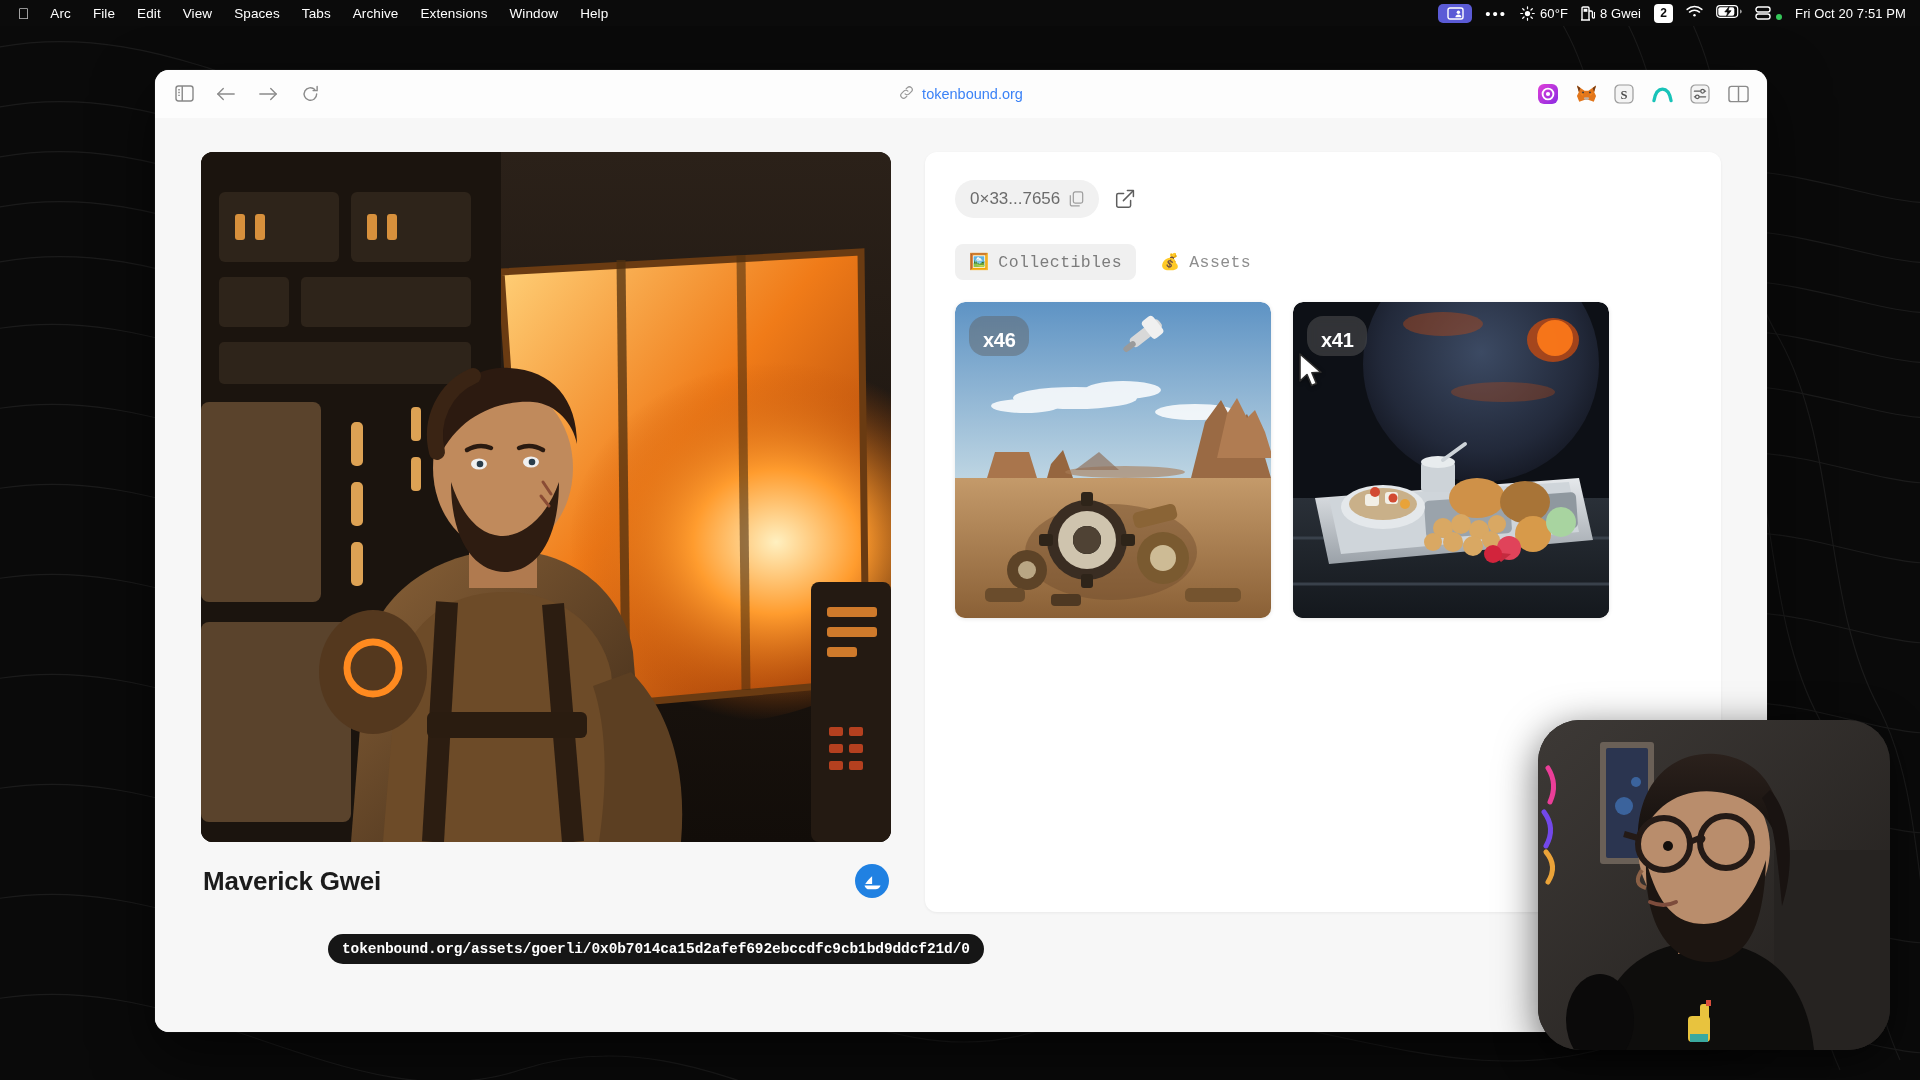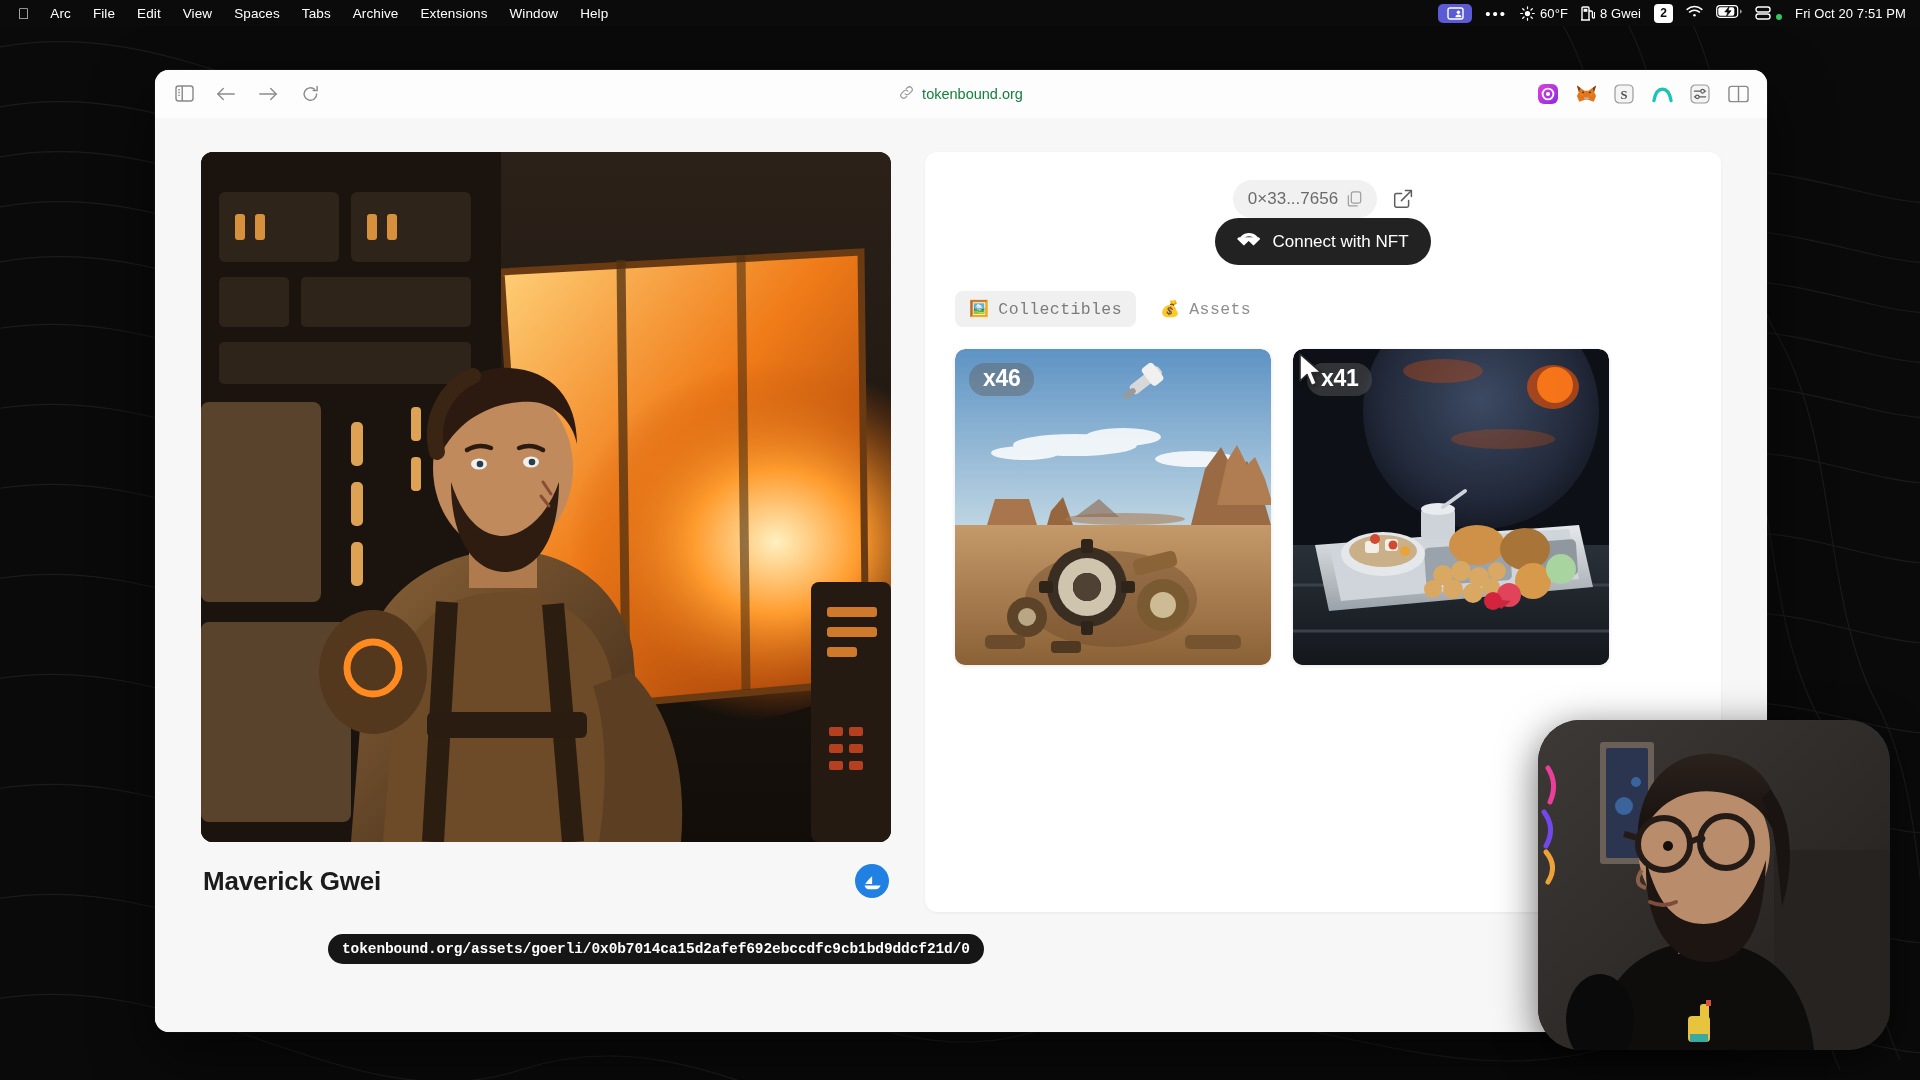--- a/index.html
+++ b/index.html
@@ -73,21 +73,21 @@
   }
   .tb-left { display: flex; align-items: center; gap: 20px; }
   .tb-btn {
     width: 22px; height: 22px; display: flex; align-items: center; justify-content: center;
     color: #7b7b7b; cursor: default;
   }
   .tb-url {
     position: absolute; left: 0; right: 0; top: 0; bottom: 0;
     display: flex; align-items: center; justify-content: center;
     gap: 8px;
-    font-size: 14.5px; color: #15803d; pointer-events: none;
+    font-size: 14.5px; color: #3b82f6; pointer-events: none;
   }
   .tb-right {
     margin-left: auto; display: flex; align-items: center; gap: 16px;
     z-index: 2;
   }
   .ext-icon { width: 22px; height: 22px; display: flex; align-items: center; justify-content: center; }
 
   
   #page {
     position: absolute; top: 48px; left: 0; right: 0; bottom: 0;
@@ -121,21 +121,21 @@
     flex: 1;
     background: #ffffff;
     border-radius: 12px;
     box-shadow: 0 1px 3px rgba(0,0,0,.06);
     padding: 28px 30px;
     min-width: 0;
     align-self: flex-start;
     height: 760px;
   }
   .panel-head {
-    display: flex; align-items: center; justify-content: space-between; flex-direction: column;
+    display: flex; align-items: flex-start; justify-content: space-between;
   }
   .addr-wrap { display: flex; align-items: center; gap: 16px; }
   .addr-pill {
     background: #f1f1f1; border-radius: 999px;
     padding: 9px 15px;
     display: flex; align-items: center; gap: 9px;
     font-size: 17px; color: #6b6b6b;
   }
   .addr-pill .copy-icon { color: #9a9a9a; display: flex; }
   .ext-link-btn { color: #5d5d5d; display: flex; }
@@ -176,22 +176,22 @@
   .nft-thumb {
     width: 316px; height: 316px;
     position: relative; overflow: hidden;
     border-radius: 10px 10px 0 0;
   }
   .qty-badge {
     position: absolute; top: 14px; left: 14px;
     background: rgba(95,95,95,.45);
     backdrop-filter: blur(6px);
     color: #fff;
-    font-size: 23px; font-weight: bold;
-    padding: 2px 14px 4px;
+    font-size: 20px; font-weight: bold;
+    padding: 13px 14px 4px;
     border-radius: 16px;
     letter-spacing: -.3px;
   }
   .nft-name {
     padding: 20px 18px 30px;
     font-size: 20px; font-weight: bold; color: #333;
   }
 
   
   #cursor {
@@ -552,30 +552,20 @@
           </div>
           <span class="ext-link-btn">
             <svg width="20" height="20" viewBox="0 0 20 20" fill="none" stroke="#5d5d5d" stroke-width="1.5" stroke-linecap="round" stroke-linejoin="round">
               <path d="M15.6 11.4v5.2c0 .9-.8 1.7-1.7 1.7H3.4c-.9 0-1.7-.8-1.7-1.7V6.1c0-.9.8-1.7 1.7-1.7h5.2"></path>
               <path d="M12.4 1.6h6v6"></path>
               <path d="M8.4 11.6L18.2 1.8"></path>
             </svg>
           </span>
         </div>
 
-        <button class="connect-btn">
-          <span>
-            <svg width="24" height="16" viewBox="0 0 26 16" fill="none">
-              <path d="M4.5 4.9c4.7-4.6 12.3-4.6 17 0l.6.6c.23.23.23.6 0 .84l-1.93 1.9a.31.31 0 0 1-.43 0l-.78-.77c-3.28-3.2-8.6-3.2-11.88 0l-.84.82a.31.31 0 0 1-.43 0L3.88 6.35a.6.6 0 0 1 0-.84l.62-.61z" fill="#fff"></path>
-              <path d="M25.5 8.8l1.7 1.7-8.3 8.1a.62.62 0 0 1-.86 0L12.2 12.8a.16.16 0 0 0-.22 0l-5.84 5.8a.62.62 0 0 1-.86 0L-3 10.5" fill="none"></path>
-              <path d="M25.22 8.56l1.72 1.68a.6.6 0 0 1 0 .85l-7.74 7.57a.62.62 0 0 1-.86 0l-5.5-5.37a.16.16 0 0 0-.22 0l-5.5 5.37a.62.62 0 0 1-.86 0L-1.5 11.1a.6.6 0 0 1 0-.85l1.72-1.68" fill="#fff" transform="translate(0,-2.6) scale(0.86) translate(2,1.6)"></path>
-            </svg>
-          </span>
-          <span>Connect with NFT</span>
-        </button>
       </div>
 
       <div class="tabs">
         <div class="tab active">
           <span class="emoji">🖼️</span>
           <span>Collectibles</span>
         </div>
         <div class="tab">
           <span class="emoji">💰</span>
           <span>Assets</span>

